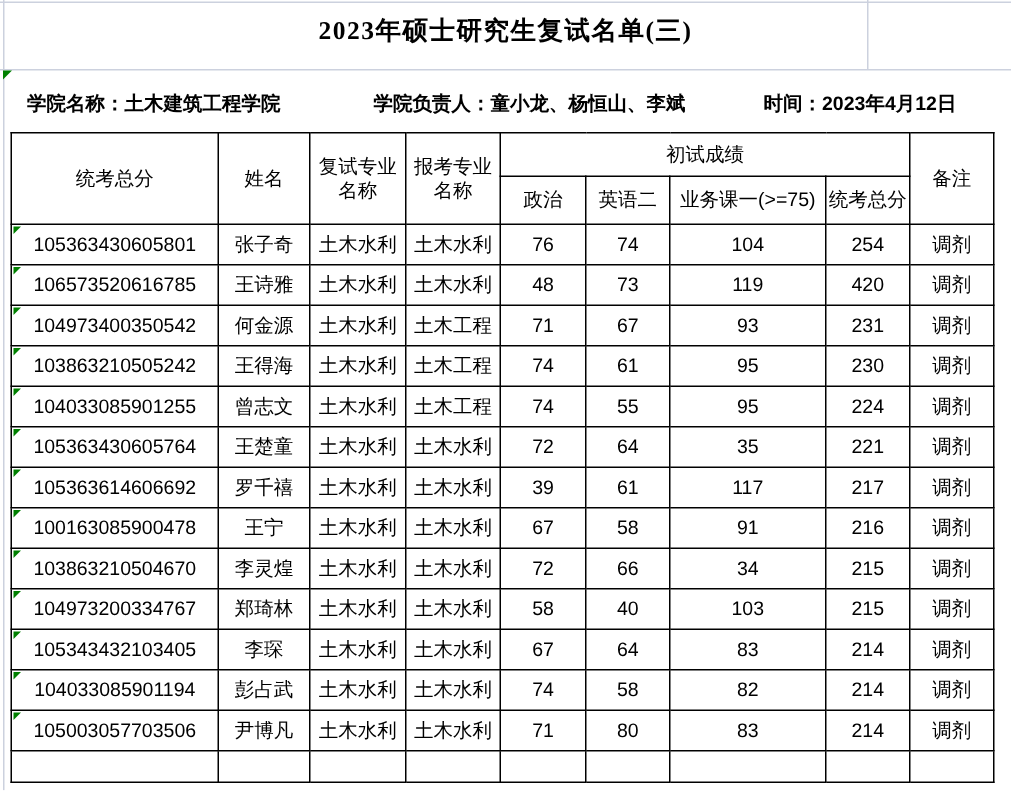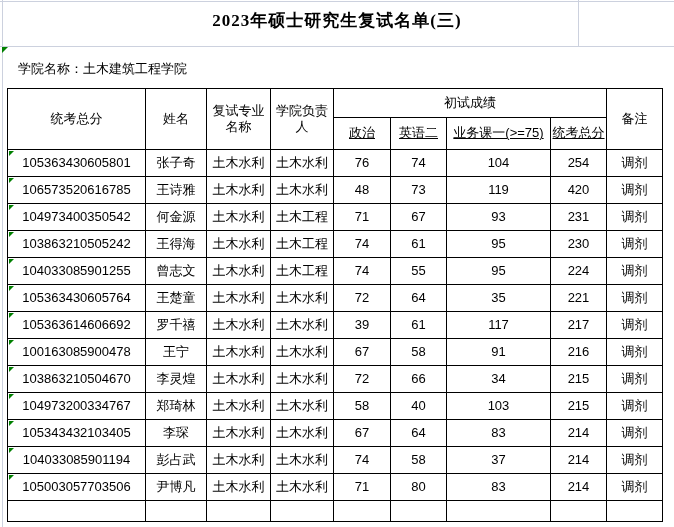--- a/index.html
+++ b/index.html
@@ -12,36 +12,36 @@
   .gl-top{left:0;top:1px;width:674px;height:1px;}
   .gl-under-title{left:0;top:46px;width:674px;height:1px;}
   .gl-left{left:2px;top:0;width:1px;height:527px;}
   .gl-title-right{left:578px;top:0;width:1px;height:46px;}
 
   .title{
     position:absolute;left:0;top:9px;width:674px;text-align:center;
     font-family:"Liberation Serif",serif;font-weight:bold;font-size:17px;
     letter-spacing:1px;white-space:nowrap;
   }
-  .info-line{position:absolute;top:60px;font-size:13px;font-weight:normal;white-space:nowrap;}
+  .info-line{position:absolute;top:60px;font-size:13px;font-weight:bold;white-space:nowrap;}
   .info-college{left:18px;}
   .info-leaders{left:249px;}
   .info-date{left:509px;}
 
   table.roster{
     position:absolute;left:7px;top:88px;width:656px;
     border-collapse:collapse;table-layout:fixed;
   }
   .roster th,.roster td{
     border:1px solid #000;text-align:center;vertical-align:middle;
     font-size:13px;font-weight:normal;padding:0 1px;position:relative;
     overflow:hidden;line-height:1.25;
   }
   .hr1 th{height:28px;}
-  .hr2 th{height:31px;text-decoration:underline;}
+  .hr2 th{height:31px;}
   tbody.data tr td{height:26px;}
   tbody.data tr:last-child td{height:20px;}
   .c0{width:138px}.c1{width:61px}.c2{width:64px}.c3{width:63px}.c4{width:57px}
   .c5{width:56px}.c6{width:104px}.c7{width:56px}.c8{width:56px}
 
   
   .tri{
     position:absolute;left:1px;top:1px;width:0;height:0;
     border-top:5px solid #008000;border-right:5px solid transparent;
   }
@@ -55,39 +55,41 @@
 
   <div class="gridline gl-top"></div>
   <div class="gridline gl-under-title"></div>
   <div class="gridline gl-left"></div>
   <div class="gridline gl-title-right"></div>
 
   <div class="title">2023年硕士研究生复试名单(三)</div>
 
   <span class="tri-info"></span>
   <div class="info-line info-college">学院名称：土木建筑工程学院</div>
+  <div class="info-line info-leaders">学院负责人：童小龙、杨恒山、李斌</div>
+  <div class="info-line info-date">时间：2023年4月12日</div>
 
   <table class="roster">
     <colgroup>
       <col class="c0">
         <col class="c1">
         <col class="c2">
         <col class="c3">
         <col class="c4">
       <col class="c5">
         <col class="c6">
         <col class="c7">
         <col class="c8">
     </colgroup>
     <thead>
       <tr class="hr1">
         <th rowspan="2">统考总分</th>
         <th rowspan="2">姓名</th>
         <th rowspan="2">复试专业名称</th>
-        <th rowspan="2">学院负责人</th>
+        <th rowspan="2">报考专业名称</th>
         <th colspan="4">初试成绩</th>
         <th rowspan="2">备注</th>
       </tr>
       <tr class="hr2">
         <th>政治</th>
         <th>英语二</th>
         <th>业务课一(&gt;=75)</th>
         <th>统考总分</th>
       </tr>
     </thead>
@@ -213,21 +215,21 @@
           <td>214</td>
           <td>调剂</td>
         </tr>
         <tr>
           <td>104033085901194<span class="tri"></span></td>
           <td>彭占武</td>
           <td>土木水利</td>
           <td>土木水利</td>
           <td>74</td>
           <td>58</td>
-          <td>37</td>
+          <td>82</td>
           <td>214</td>
           <td>调剂</td>
         </tr>
         <tr>
           <td>105003057703506<span class="tri"></span></td>
           <td>尹博凡</td>
           <td>土木水利</td>
           <td>土木水利</td>
           <td>71</td>
           <td>80</td>

